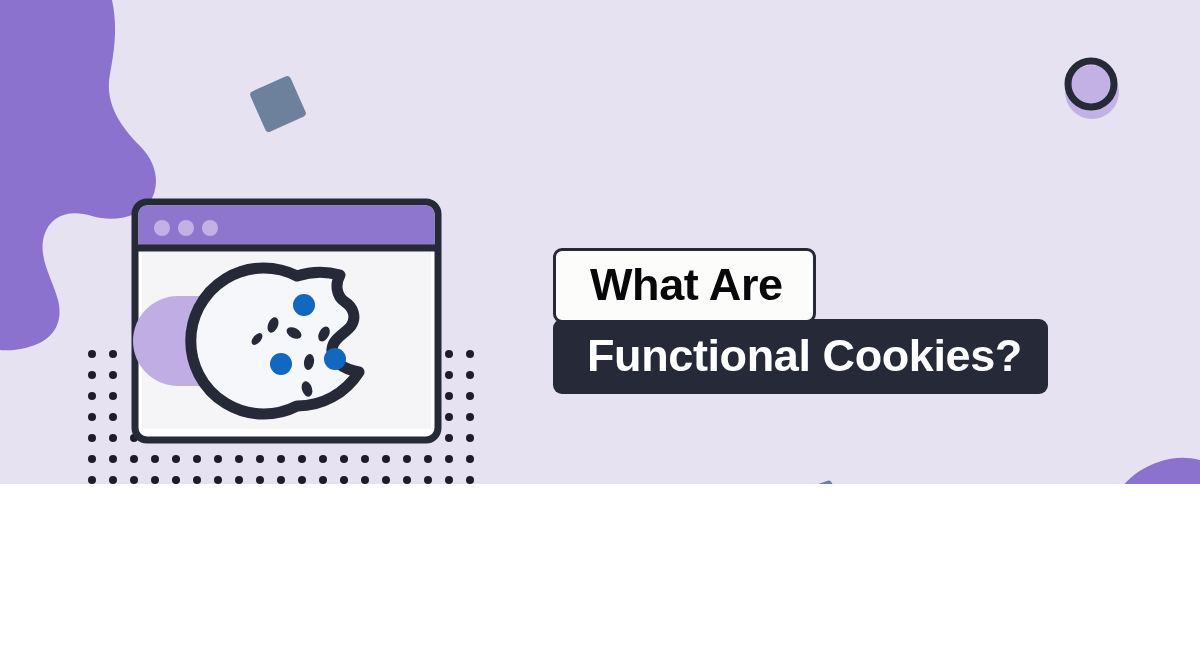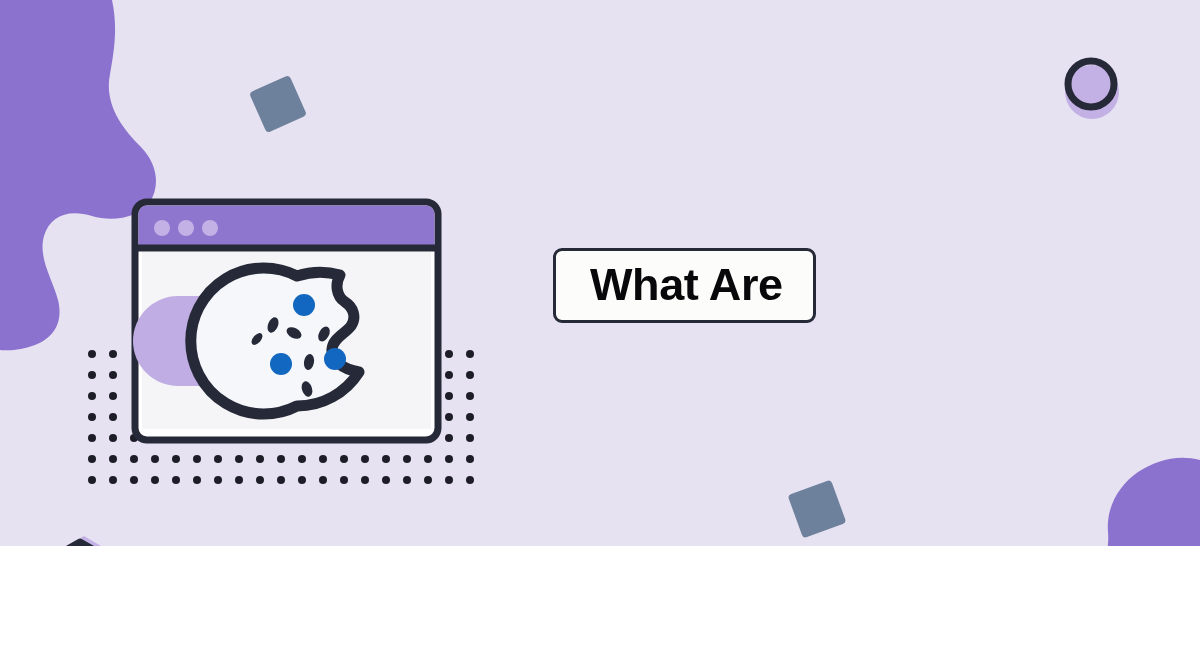--- a/index.html
+++ b/index.html
@@ -7,21 +7,21 @@
 
   html, body {
     width:1200px; height:650px;
     overflow:hidden;
     font-family:"Liberation Sans", sans-serif;
   }
 
   #banner {
     position:relative;
     width:1200px;
-    height:546px;
+    height:484px;
     background:#E7E2F1;
     overflow:hidden;
   }
 
   
   .deco-layer {
     position:absolute;
     inset:0;
     width:1200px;
     height:650px;
@@ -227,15 +227,18 @@
     <ellipse cx="239" cy="144" rx="5" ry="8" fill="#262938" transform="rotate(28 239 144)"></ellipse>
     <ellipse cx="224" cy="172" rx="5" ry="8" fill="#262938" transform="rotate(10 224 172)"></ellipse>
     <ellipse cx="222" cy="199" rx="5" ry="8" fill="#262938" transform="rotate(-18 222 199)"></ellipse>
     <ellipse cx="172" cy="149" rx="4" ry="7" fill="#262938" transform="rotate(40 172 149)"></ellipse>
   </svg>
 
   <div class="headline">
     <div>
       <span class="title-line-1">What Are</span>
     </div>
+    <div class="line2-wrap">
+      <span class="title-line-2">Functional Cookies?</span>
+    </div>
   </div>
 
 </div>
 
 </body></html>

